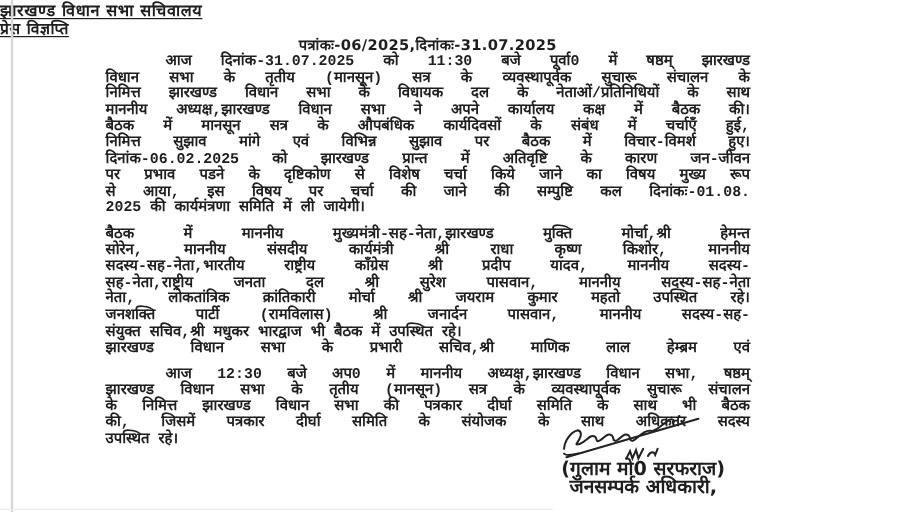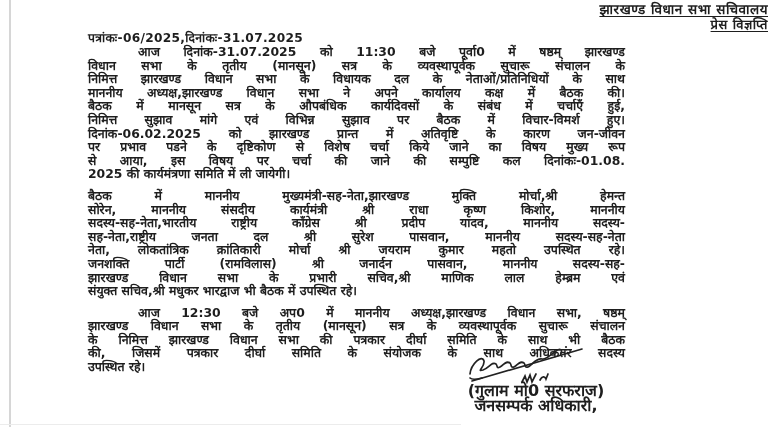--- a/index.html
+++ b/index.html
@@ -28,21 +28,21 @@
   .scan-bottom {
     position: absolute;
     left: 0;
     bottom: 2px;
     width: 60%;
     height: 1px;
     background: #ececec;
   }
   .header {
     padding-top: 2px;
-    text-align: right;
+    text-align: left;
   }
   .doc-title {
     font-size: 13.5px;
     line-height: 15px;
     text-decoration: underline;
     text-underline-offset: 2px;
     letter-spacing: 0.5px;
   }
   .doc-subtitle {
     font-size: 13px;
@@ -51,28 +51,28 @@
     text-underline-offset: 2px;
     letter-spacing: 0.5px;
   }
   .column {
     margin-left: 88px;
     width: 537px;
   }
   .docket {
     font-size: 12.2px;
     line-height: 12px;
-    text-align: left;
+    text-align: center;
     letter-spacing: 0.3px;
   }
   .body-block {
     margin-top: 1px;
     font-size: 12.4px;
   }
-  .para { margin: 0; }
+  .para { margin: 0; font-family: Liberation Mono, monospace; }
   .para + .para { margin-top: 8px; }
   .line {
     line-height: 13.6px;
     text-align: justify;
     text-align-last: justify;
     white-space: normal;
   }
   .line.last {
     text-align-last: left;
   }
@@ -122,22 +122,22 @@
           <div class="line">से आया, इस विषय पर चर्चा की जाने की सम्पुष्टि कल दिनांकः-01.08.</div>
           <div class="line last">2025 की कार्यमंत्रणा समिति में ली जायेगी।</div>
         </div>
       <div class="para">
           <div class="line">बैठक में माननीय मुख्यमंत्री-सह-नेता,झारखण्ड मुक्ति मोर्चा,श्री हेमन्त</div>
           <div class="line">सोरेन, माननीय संसदीय कार्यमंत्री श्री राधा कृष्ण किशोर, माननीय</div>
           <div class="line">सदस्य-सह-नेता,भारतीय राष्ट्रीय काँग्रेस श्री प्रदीप यादव, माननीय सदस्य-</div>
           <div class="line">सह-नेता,राष्ट्रीय जनता दल श्री सुरेश पासवान, माननीय सदस्य-सह-नेता</div>
           <div class="line">नेता, लोकतांत्रिक क्रांतिकारी मोर्चा श्री जयराम कुमार महतो उपस्थित रहे।</div>
           <div class="line">जनशक्ति पार्टी (रामविलास) श्री जनार्दन पासवान, माननीय सदस्य-सह-</div>
+          <div class="line last">संयुक्त सचिव,श्री मधुकर भारद्वाज भी बैठक में उपस्थित रहे।</div>
           <div class="line">झारखण्ड विधान सभा के प्रभारी सचिव,श्री माणिक लाल हेम्ब्रम एवं</div>
-          <div class="line last">संयुक्त सचिव,श्री मधुकर भारद्वाज भी बैठक में उपस्थित रहे।</div>
         </div>
       <div class="para indent">
           <div class="line">आज 12:30 बजे अप0 में माननीय अध्यक्ष,झारखण्ड विधान सभा, षष्ठम्</div>
           <div class="line">झारखण्ड विधान सभा के तृतीय (मानसून) सत्र के व्यवस्थापूर्वक सुचारू संचालन</div>
           <div class="line">के निमित्त झारखण्ड विधान सभा की पत्रकार दीर्घा समिति के साथ भी बैठक</div>
           <div class="line">की, जिसमें पत्रकार दीर्घा समिति के संयोजक के साथ अधिकतर सदस्य</div>
           <div class="line last">उपस्थित रहे।</div>
         </div>
     </div>
   </div>

